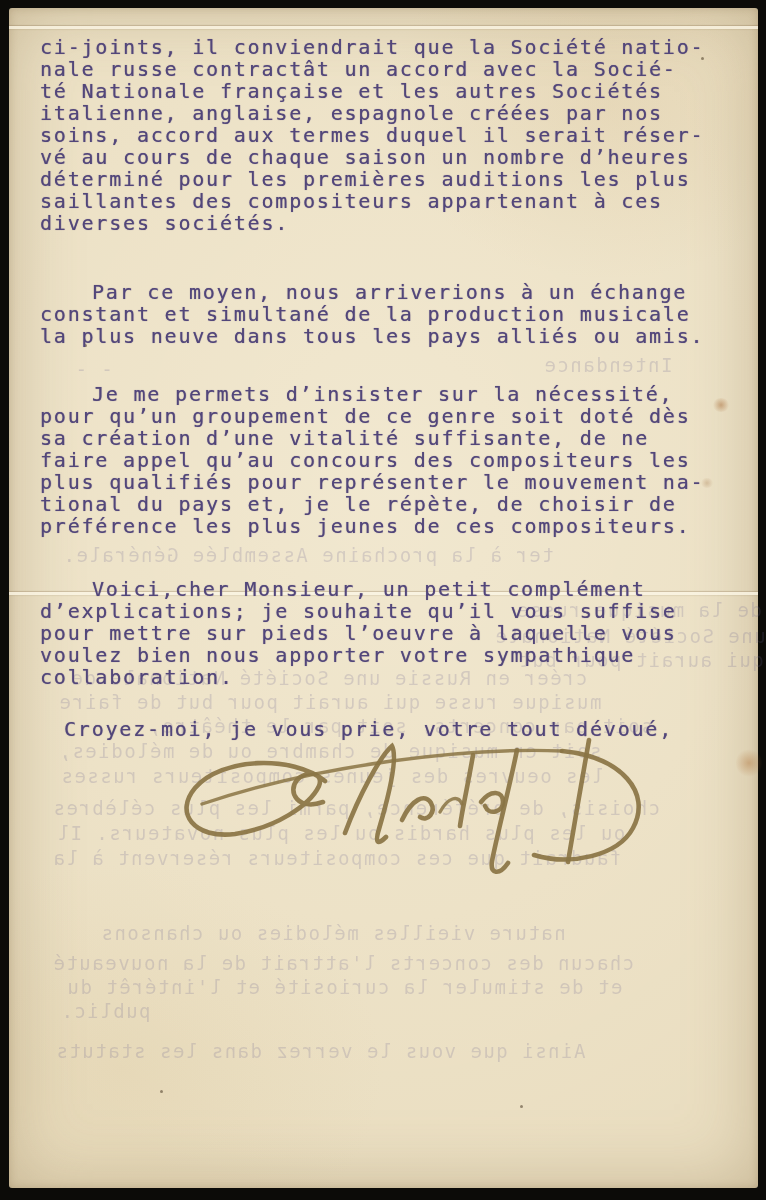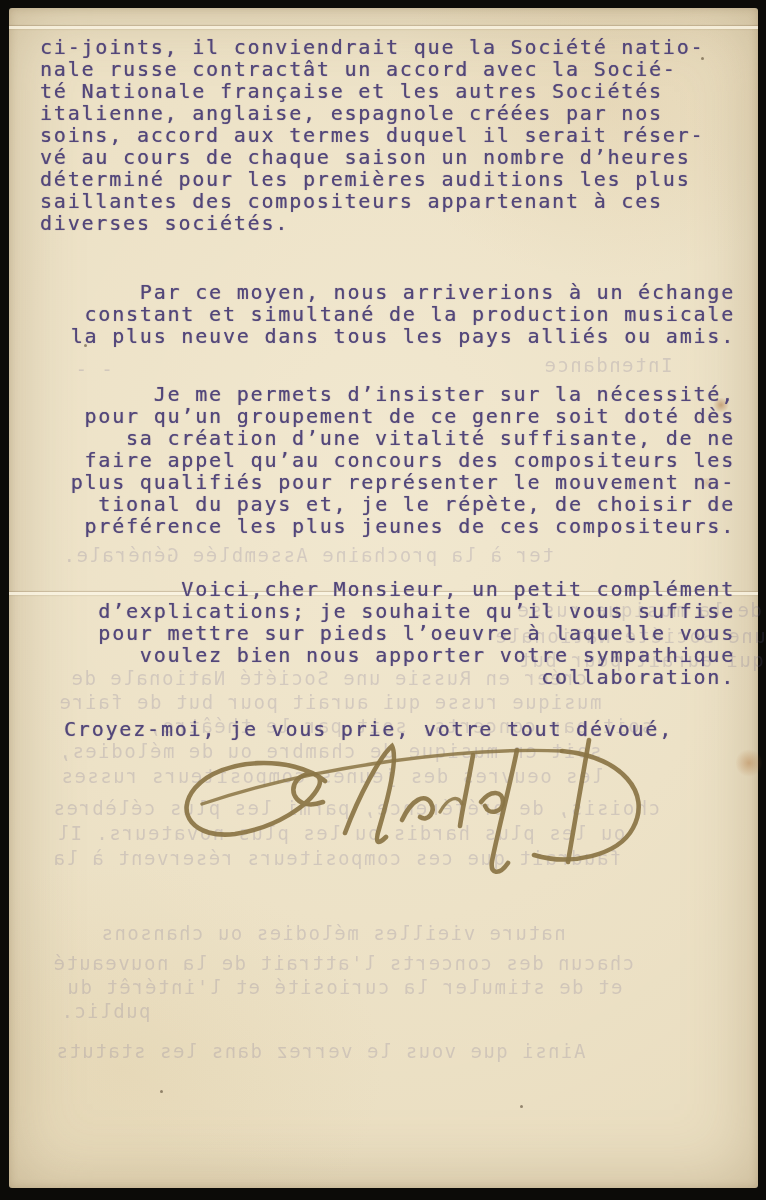--- a/index.html
+++ b/index.html
@@ -28,21 +28,21 @@
   }
   .stain{position:absolute;border-radius:50%;pointer-events:none;}
   .speck{position:absolute;width:3px;height:3px;border-radius:50%;background:rgba(75,58,38,0.55);}
   .typeblock{
     position:absolute;left:40px;width:695px;
     font-size:20px;line-height:22px;letter-spacing:1.8px;
     color:var(--ink,#52467a);
     text-shadow:0 0 1px rgba(82,70,122,0.55), 0.4px 0.4px 0 rgba(82,70,122,0.25);
     white-space:pre-line;
   }
-  .indent{text-indent:52px;text-align:right;}
+  .indent{text-indent:52px;}
   .indent-sm{text-indent:24px;}
   .ps-block{left:32px;}
   .ghost-layer{position:absolute;inset:0;pointer-events:none;}
   .ghost{
     position:absolute;white-space:nowrap;
     font-size:19px;letter-spacing:1.5px;
     color:var(--ghost,#68608f);opacity:0.20;
     transform:scaleX(-1);filter:blur(0.6px);
   }
   .signature{position:absolute;left:140px;top:733px;width:520px;height:152px;}

